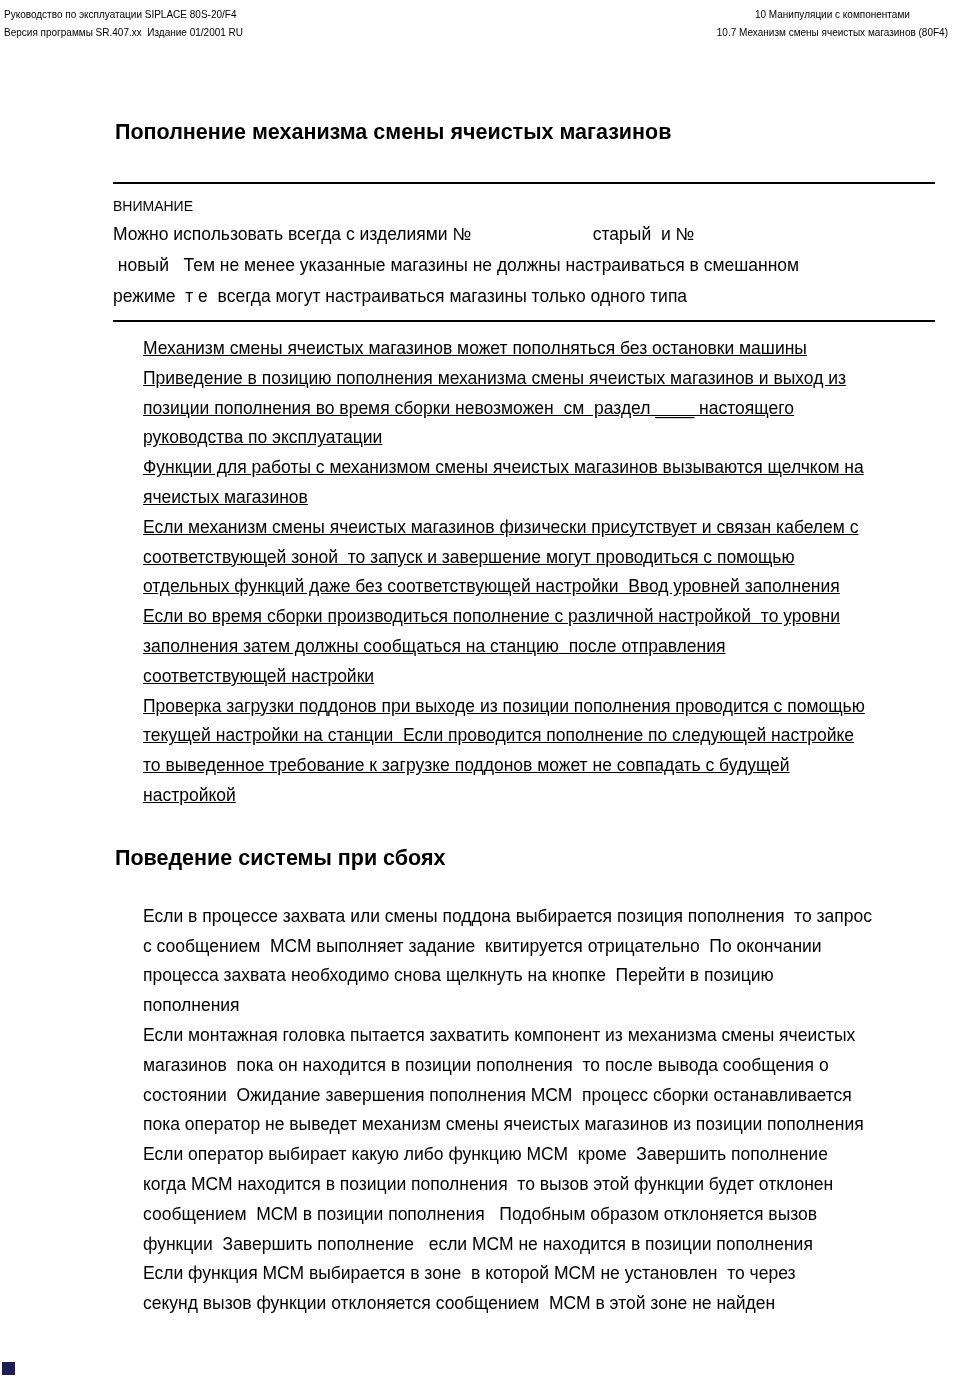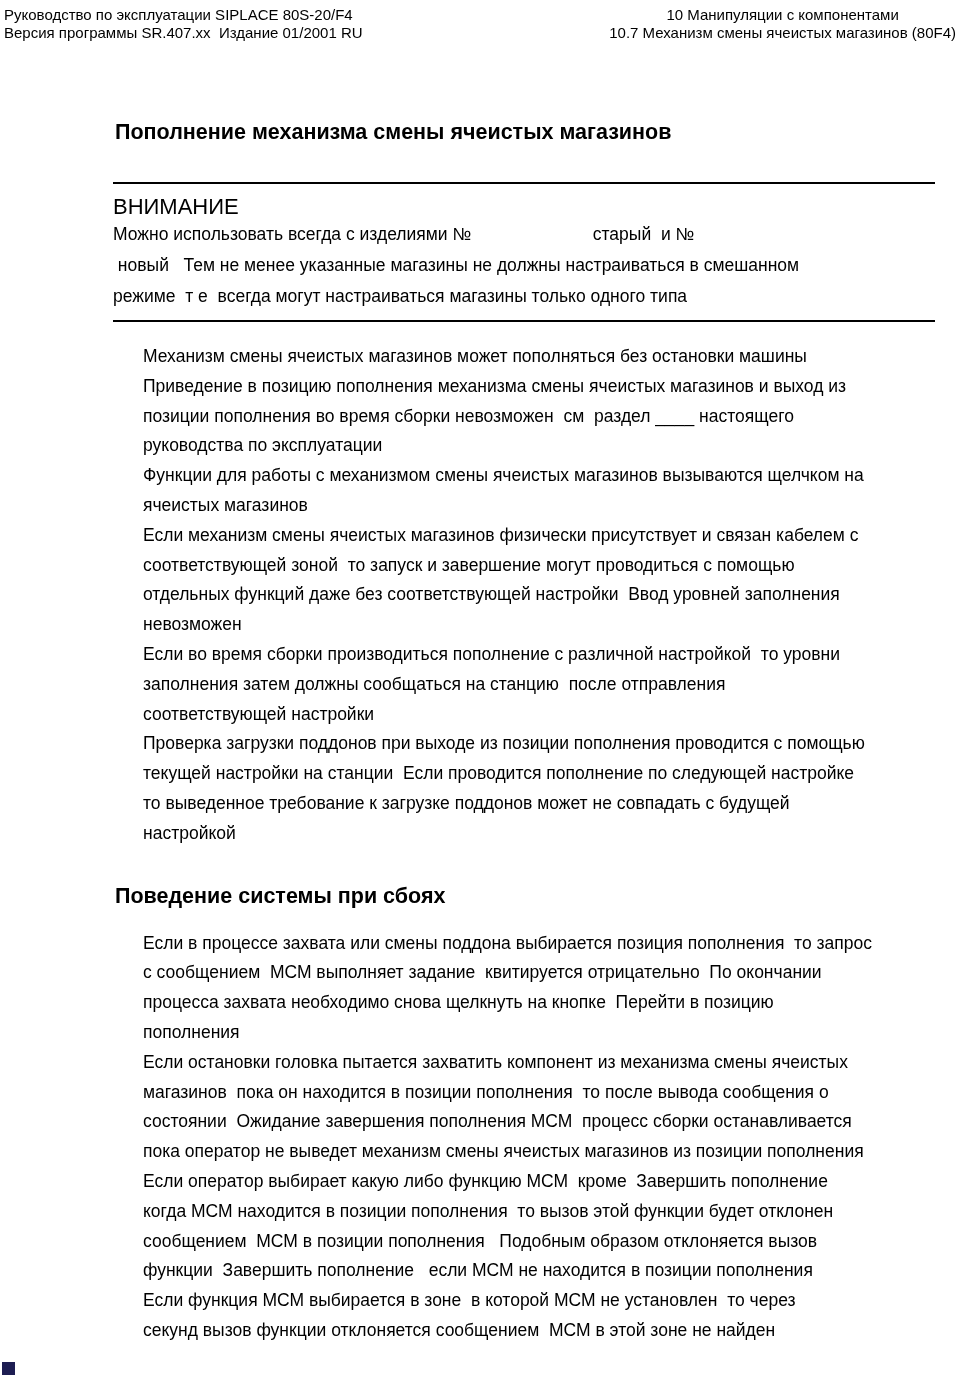--- a/index.html
+++ b/index.html
@@ -10,22 +10,22 @@
     background: #ffffff;
     color: #000000;
     font-family: "Liberation Sans", "DejaVu Sans", sans-serif;
     position: relative;
     overflow: hidden;
   }
   .page-header {
     display: flex;
     justify-content: space-between;
     align-items: flex-start;
-    padding: 6px 8px 0 4px;
-    font-size: 15px;
+    padding: 6px 16px 0 4px;
+    font-size: 10px;
     line-height: 18px;
   }
   .header-right { text-align: center; }
   .header-line { white-space: pre; }
   main { display: flow-root; }
   h1.section-title {
     font-size: 21.5px;
     font-weight: bold;
     margin: 78px 0 0 115px;
     line-height: 25px;
@@ -33,42 +33,42 @@
   .rule {
     border: none;
     border-top: 2px solid #000;
     margin: 0 0 0 113px;
     width: 822px;
   }
   .rule-1 { margin-top: 37px; }
   .rule-2 { margin-top: 8px; }
   .warning-label {
     margin: 10px 0 0 113px;
-    font-size: 22px;
+    font-size: 14px;
     line-height: 25px;
     white-space: pre;
   }
   .warning-lines {
     margin-left: 113px;
     font-size: 17.5px;
   }
   .warning-lines .text-line { line-height: 31px; white-space: pre; }
   .notes {
     margin-left: 143px;
     font-size: 17.5px;
   }
   .notes .text-line { line-height: 29.8px; white-space: pre; }
-  .notes-1 { margin-top: 20px; }
+  .notes-1 { margin-top: 12px; text-decoration: underline; }
   h2.section-title-2 {
     font-size: 21.5px;
     font-weight: bold;
     margin: 35px 0 0 115px;
     line-height: 25px;
   }
-  .notes-2 { margin-top: 20px; }
+  .notes-2 { margin-top: 31px; }
   .corner-mark {
     position: absolute;
     left: 2px;
     bottom: 4px;
     width: 13px;
     height: 13px;
     background: #1d1d52;
   }
 </style>
 </head>
@@ -105,38 +105,37 @@
     <div class="notes notes-1">
         <div class="text-line">Механизм смены ячеистых магазинов может пополняться без остановки машины</div>
         <div class="text-line">Приведение в позицию пополнения механизма смены ячеистых магазинов и выход из</div>
         <div class="text-line">позиции пополнения во время сборки невозможен  см  раздел ____ настоящего</div>
         <div class="text-line">руководства по эксплуатации</div>
         <div class="text-line">Функции для работы с механизмом смены ячеистых магазинов вызываются щелчком на</div>
         <div class="text-line">ячеистых магазинов</div>
         <div class="text-line">Если механизм смены ячеистых магазинов физически присутствует и связан кабелем с</div>
         <div class="text-line">соответствующей зоной  то запуск и завершение могут проводиться с помощью</div>
         <div class="text-line">отдельных функций даже без соответствующей настройки  Ввод уровней заполнения</div>
-        <div class="text-line">невозможен</div>
         <div class="text-line">Если во время сборки производиться пополнение с различной настройкой  то уровни</div>
         <div class="text-line">заполнения затем должны сообщаться на станцию  после отправления</div>
         <div class="text-line">соответствующей настройки</div>
         <div class="text-line">Проверка загрузки поддонов при выходе из позиции пополнения проводится с помощью</div>
         <div class="text-line">текущей настройки на станции  Если проводится пополнение по следующей настройке</div>
         <div class="text-line">то выведенное требование к загрузке поддонов может не совпадать с будущей</div>
         <div class="text-line">настройкой</div>
       </div>
 
     <h2 class="section-title-2">Поведение системы при сбоях</h2>
 
     <div class="notes notes-2">
         <div class="text-line">Если в процессе захвата или смены поддона выбирается позиция пополнения  то запрос</div>
         <div class="text-line">с сообщением  МСМ выполняет задание  квитируется отрицательно  По окончании</div>
         <div class="text-line">процесса захвата необходимо снова щелкнуть на кнопке  Перейти в позицию</div>
         <div class="text-line">пополнения</div>
-        <div class="text-line">Если остановки головка пытается захватить компонент из механизма смены ячеистых</div>
+        <div class="text-line">Если монтажная головка пытается захватить компонент из механизма смены ячеистых</div>
         <div class="text-line">магазинов  пока он находится в позиции пополнения  то после вывода сообщения о</div>
         <div class="text-line">состоянии  Ожидание завершения пополнения МСМ  процесс сборки останавливается</div>
         <div class="text-line">пока оператор не выведет механизм смены ячеистых магазинов из позиции пополнения</div>
         <div class="text-line">Если оператор выбирает какую либо функцию МСМ  кроме  Завершить пополнение</div>
         <div class="text-line">когда МСМ находится в позиции пополнения  то вызов этой функции будет отклонен</div>
         <div class="text-line">сообщением  МСМ в позиции пополнения   Подобным образом отклоняется вызов</div>
         <div class="text-line">функции  Завершить пополнение   если МСМ не находится в позиции пополнения</div>
         <div class="text-line">Если функция МСМ выбирается в зоне  в которой МСМ не установлен  то через</div>
         <div class="text-line">секунд вызов функции отклоняется сообщением  МСМ в этой зоне не найден</div>
       </div>

